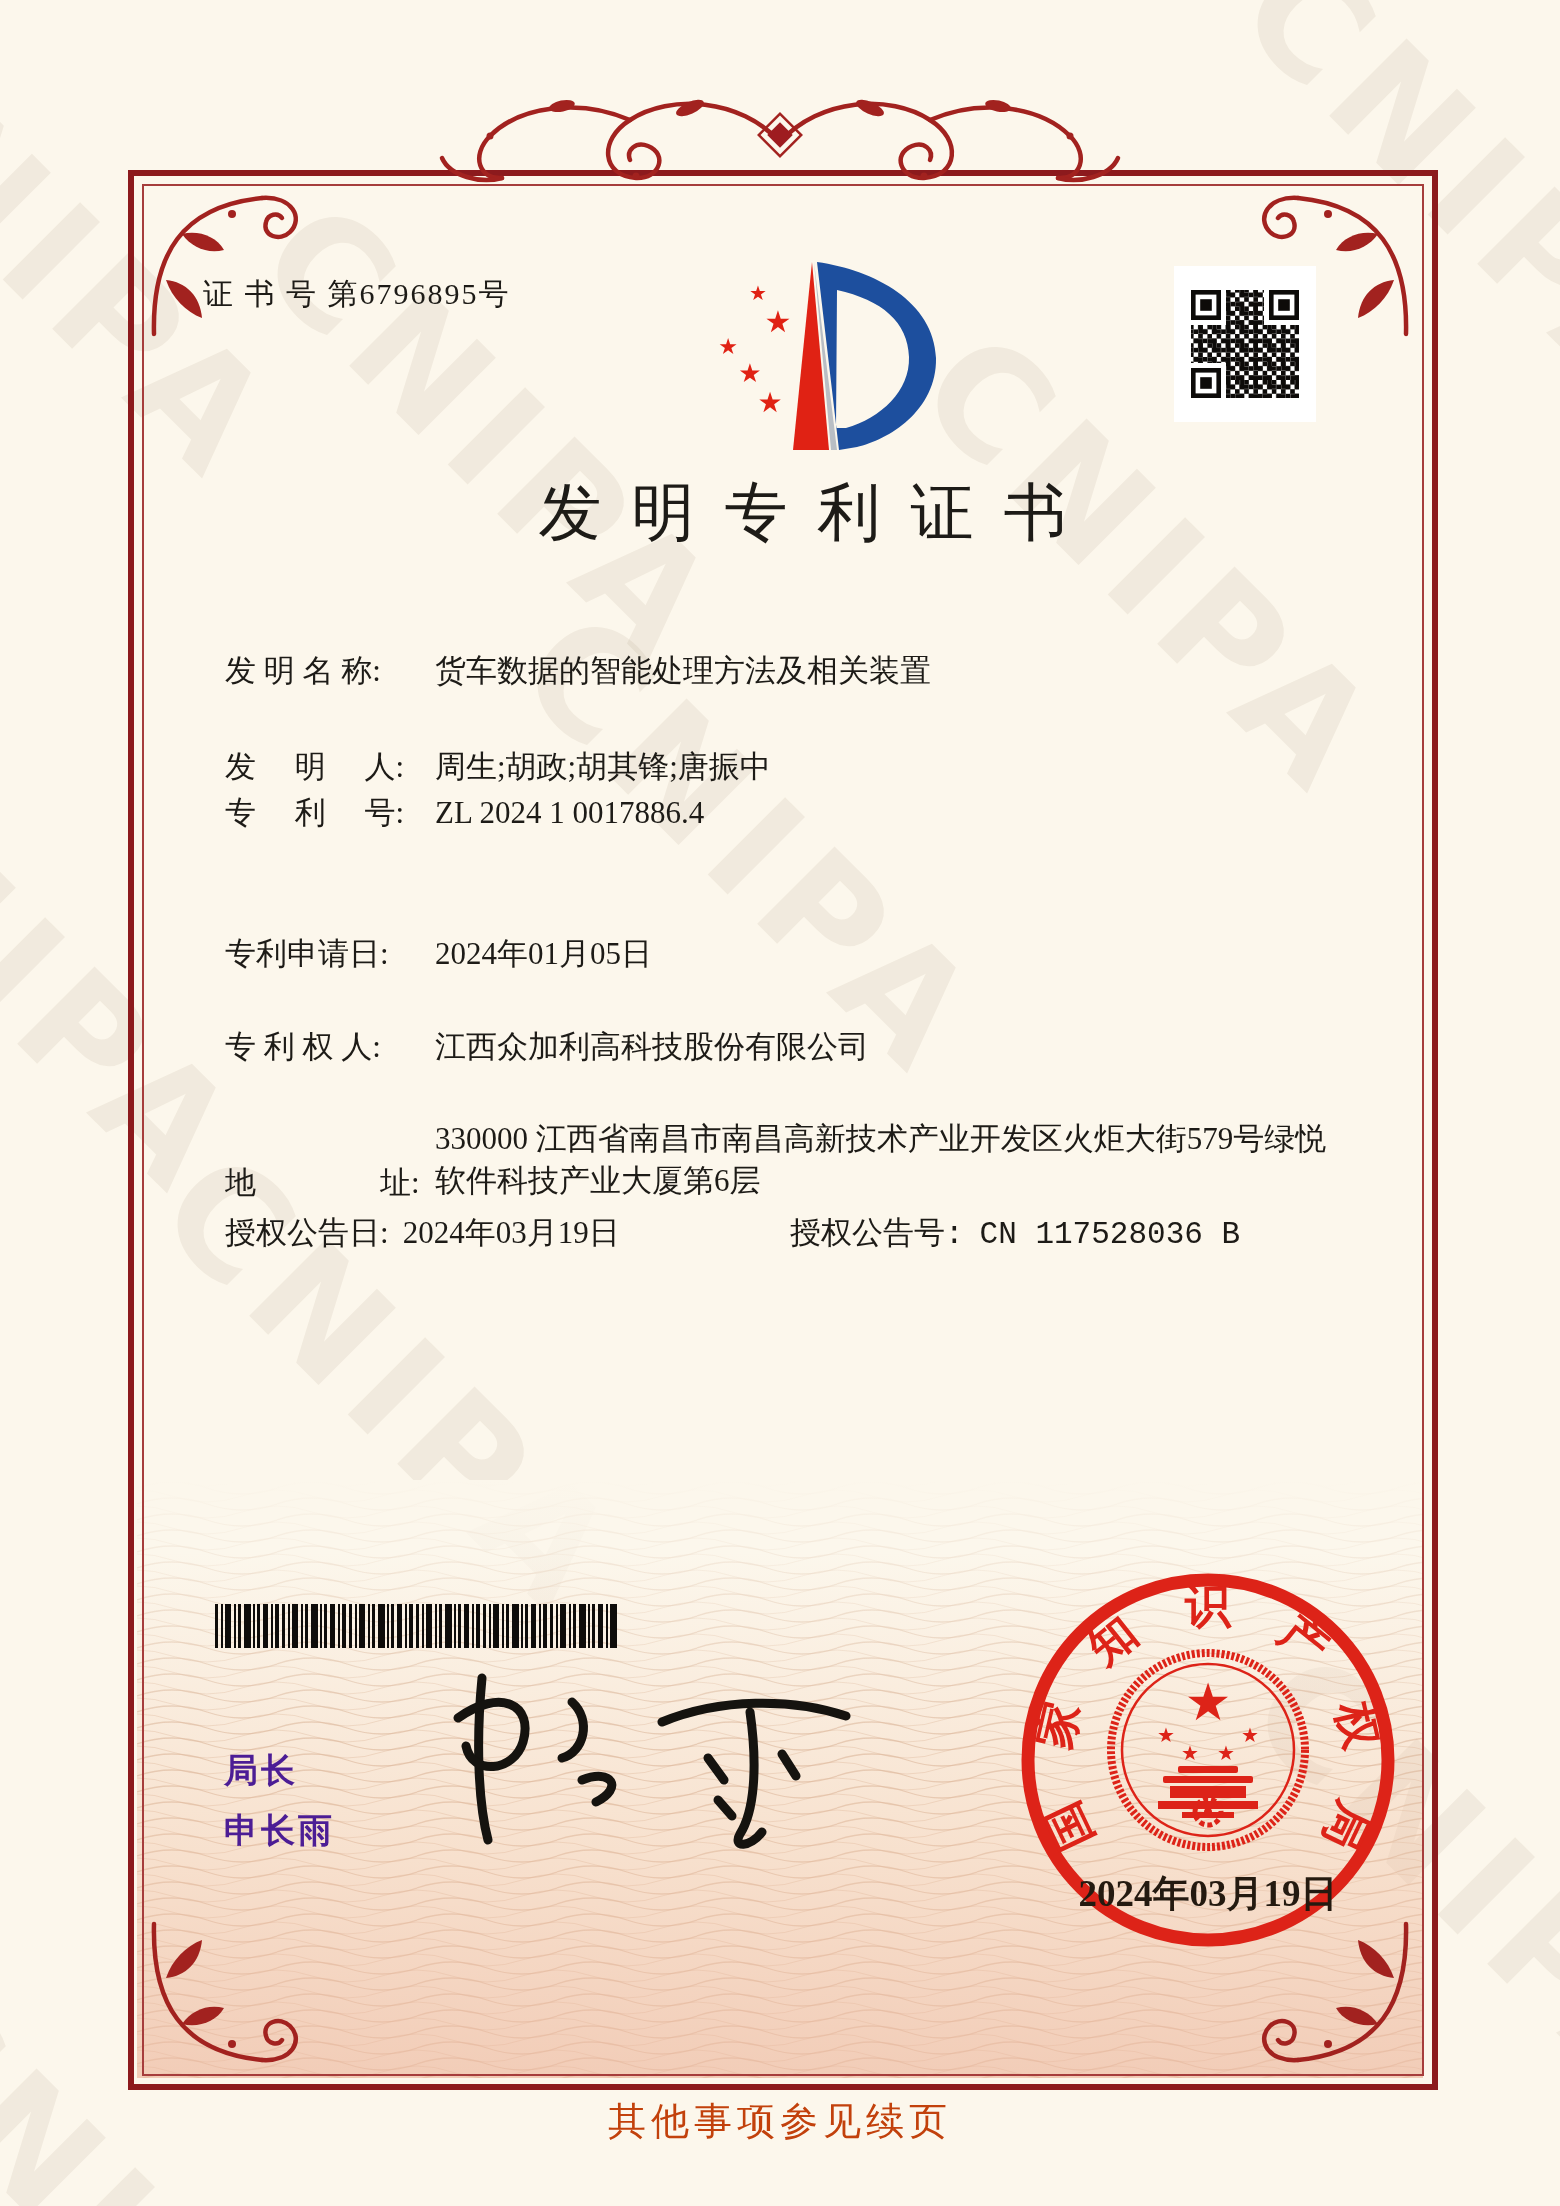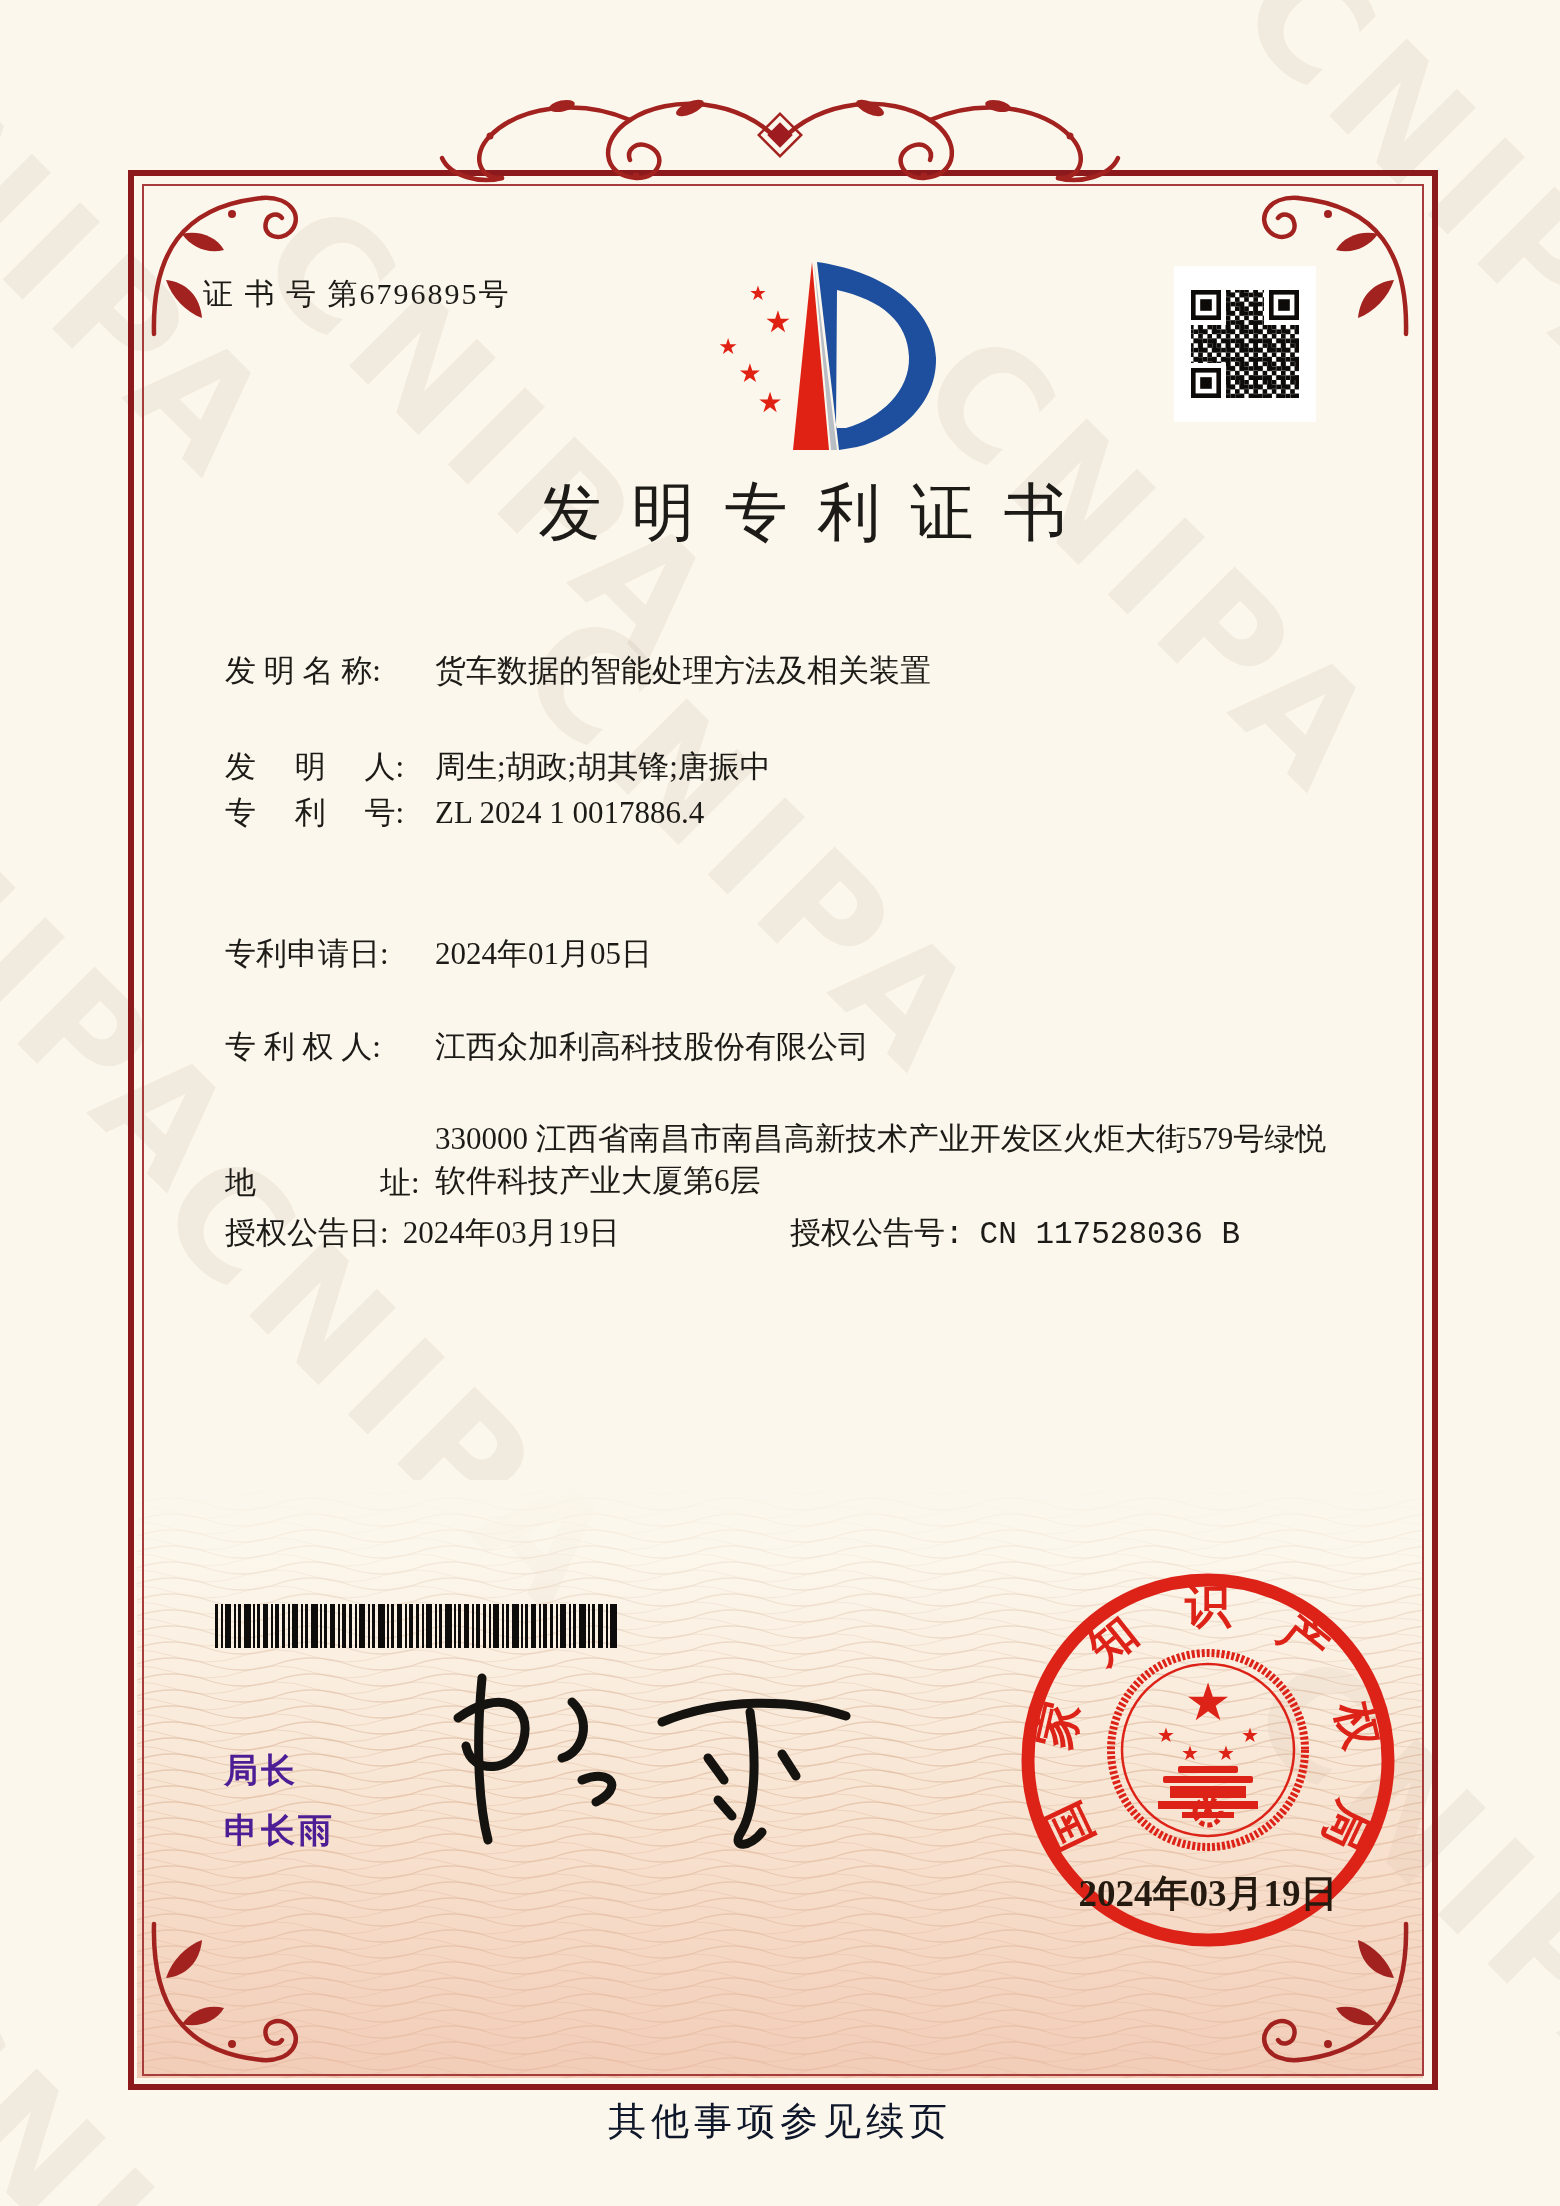--- a/index.html
+++ b/index.html
@@ -40,21 +40,21 @@
   .body-text p{margin:0;text-indent:2em;}
   .body-text p + p{margin-top:17px;}
 
   .signer{left:224px;font-family:"Liberation Sans","DejaVu Sans",sans-serif;
           font-size:34px;font-weight:600;color:#4c1d95;letter-spacing:3px;}
 
   .qr-box{left:1174px;top:266px;width:142px;height:156px;background:#ffffff;display:flex;
           align-items:center;justify-content:center;}
 
   .page-note{left:0;top:2018px;width:100%;text-align:center;font-size:26px;letter-spacing:1px;}
-  .cont-note{left:0;top:2096px;width:100%;text-align:center;font-size:38px;letter-spacing:5px;color:#0f172a;}
+  .cont-note{left:0;top:2096px;width:100%;text-align:center;font-size:38px;letter-spacing:5px;color:#c2410c;}
 
   svg{display:block;}
 </style>
 </head>
 <body>
 
 <div class="page">
 
   <div class="wm" style="left:-95px;top:-15px">CNIPA</div>
   <div class="wm" style="left:350px;top:170px">CNIPA</div>

